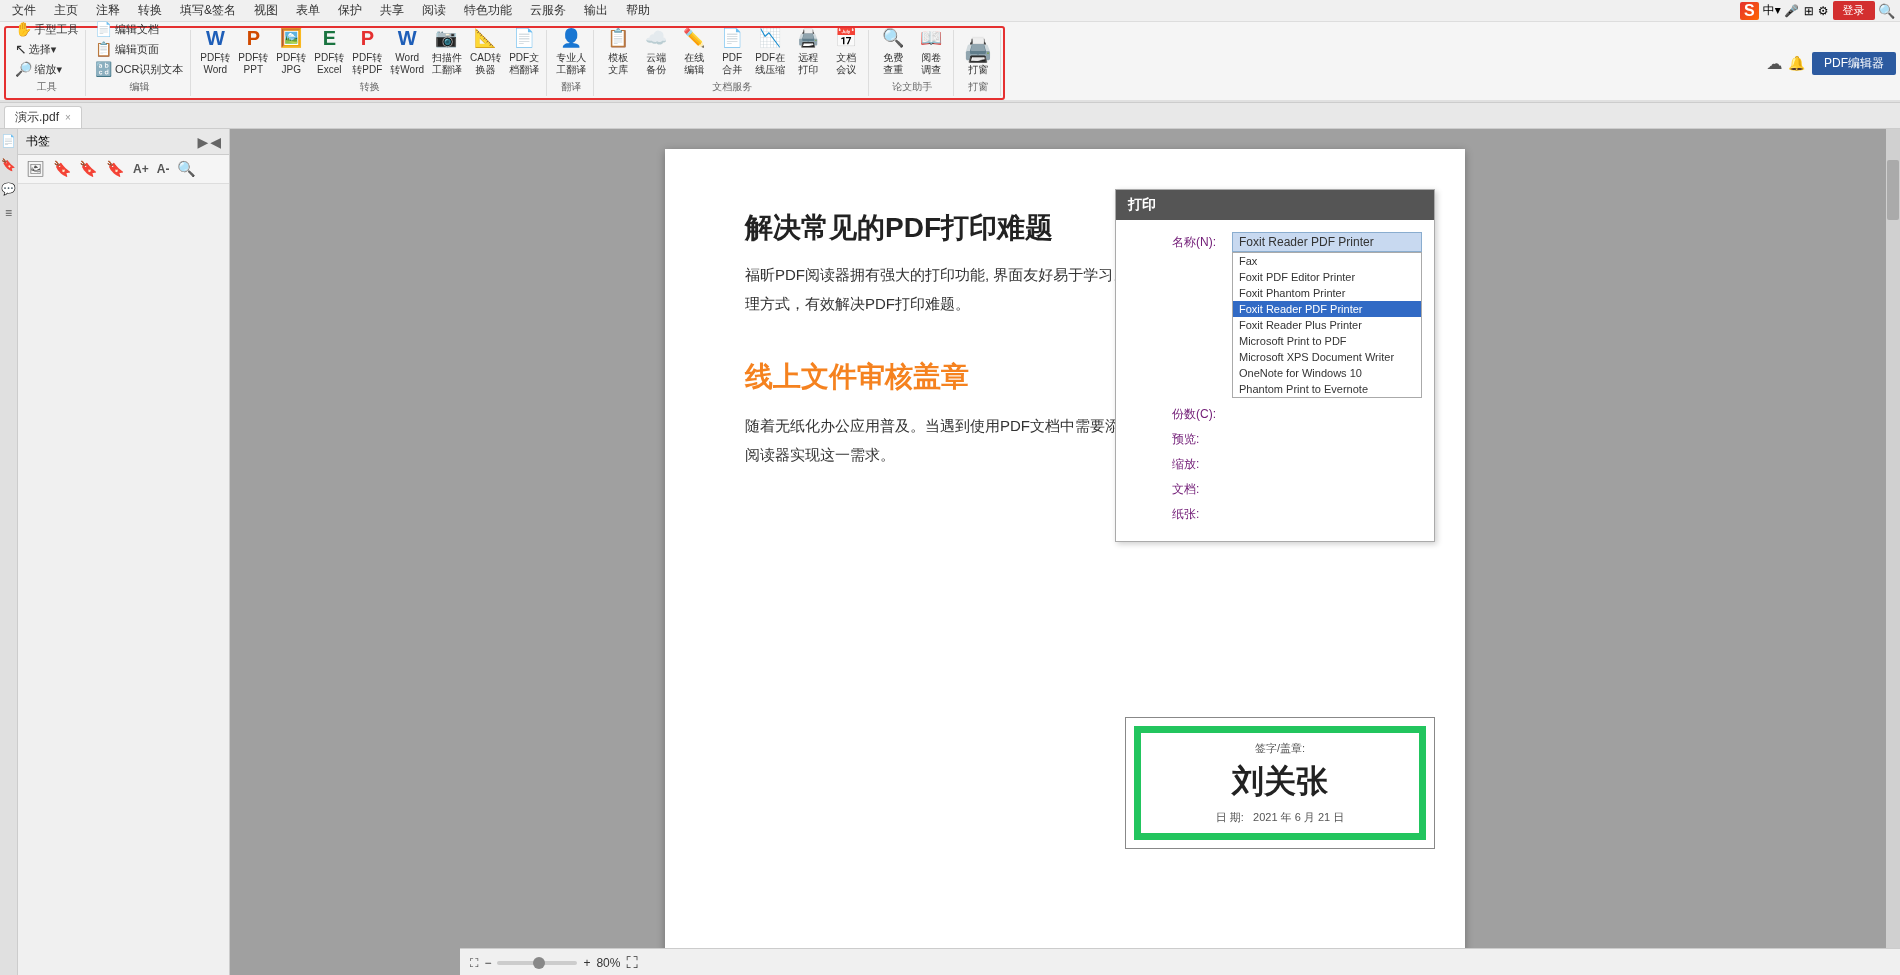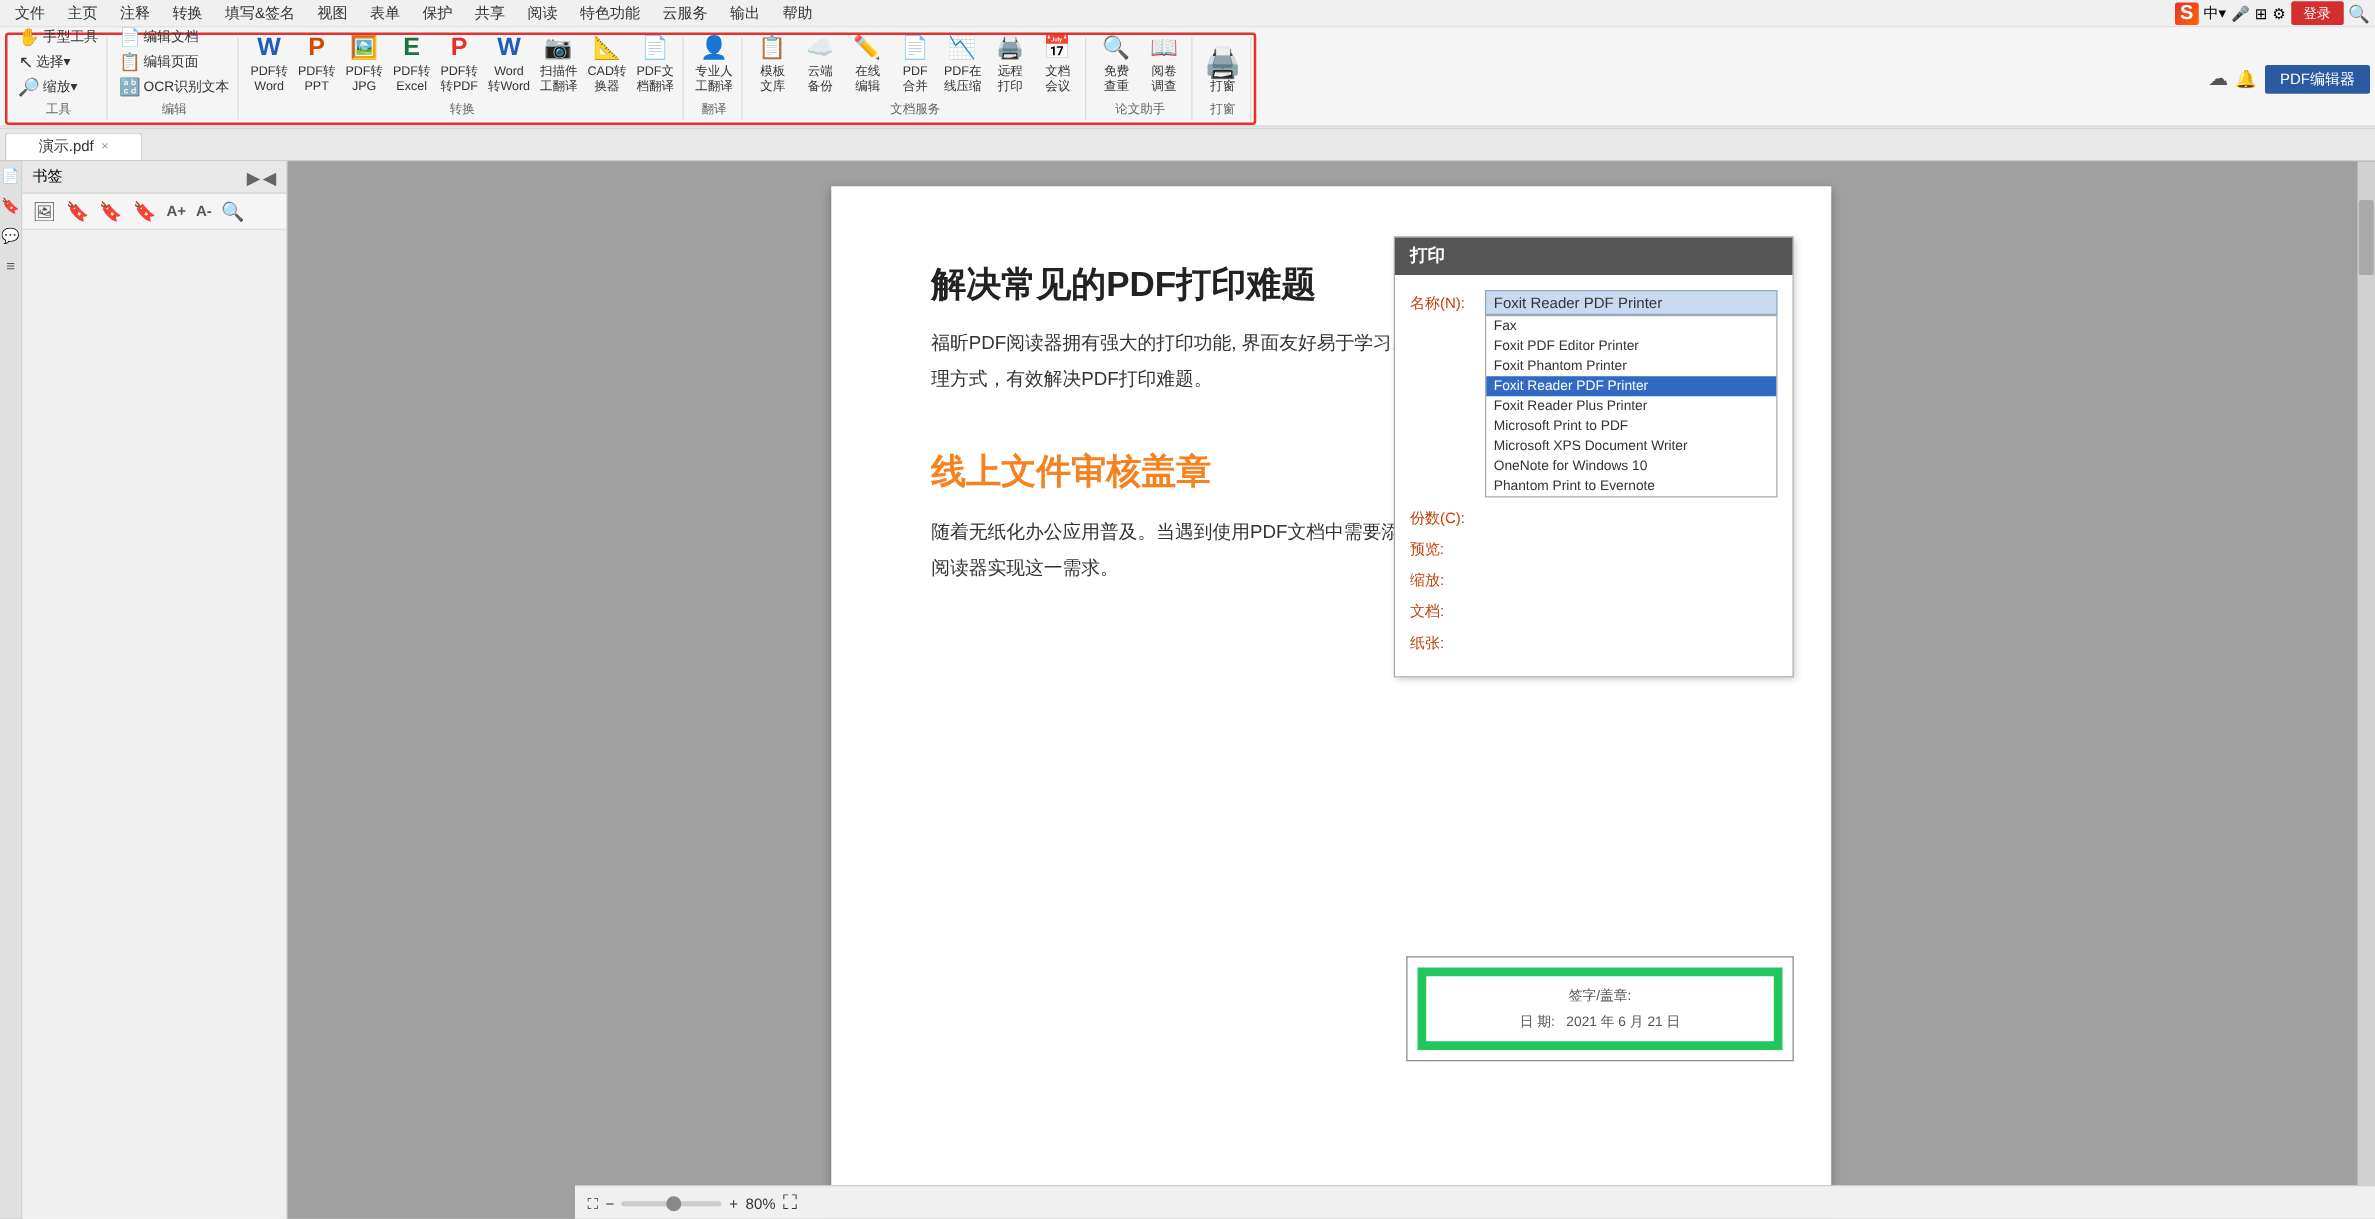--- a/index.html
+++ b/index.html
@@ -136,21 +136,21 @@
       display: flex;
       align-items: flex-end;
       padding: 0 0 0 4px;
       border-bottom: 1px solid #ccc;
     }
 
     .tab {
       background: white;
       border: 1px solid #ccc;
       border-bottom: none;
-      padding: 3px 26px;
+      padding: 3px 10px;
       font-size: 12px;
       color: #333;
       cursor: pointer;
       display: flex;
       align-items: center;
       gap: 6px;
       border-radius: 3px 3px 0 0;
       height: 22px;
     }
 
@@ -302,24 +302,25 @@
     }
 
     .print-row {
       display: flex;
       align-items: flex-start;
       margin-bottom: 6px;
       font-size: 12px;
     }
 
     .print-label {
-      color: #c2410c;
+      color: #701a75;
       width: 60px;
       flex-shrink: 0;
       padding-top: 2px;
+      margin-left: 44px;
     }
 
     .print-value-box {
       flex: 1;
     }
 
     .print-input-blue {
       background: #c8d9f0;
       padding: 2px 6px;
       border: 1px solid #8aadcf;
@@ -752,20 +753,21 @@
           </div>
           <div class="print-row">
             <span class="print-label">纸张:</span>
           </div>
         </div>
       </div>
 
       <div class="signature-box">
         <div class="sig-inner">
           <div class="sig-label">签字/盖章:</div>
+          <div class="sig-name">刘关张</div>
           <div class="sig-date">
             <span>日  期:</span>&nbsp;&nbsp;
             <span>2021 年 6 月 21 日</span>
           </div>
         </div>
       </div>
     </div>
 
     <div class="scroll-bar-right">
       <div class="scroll-thumb"></div>

